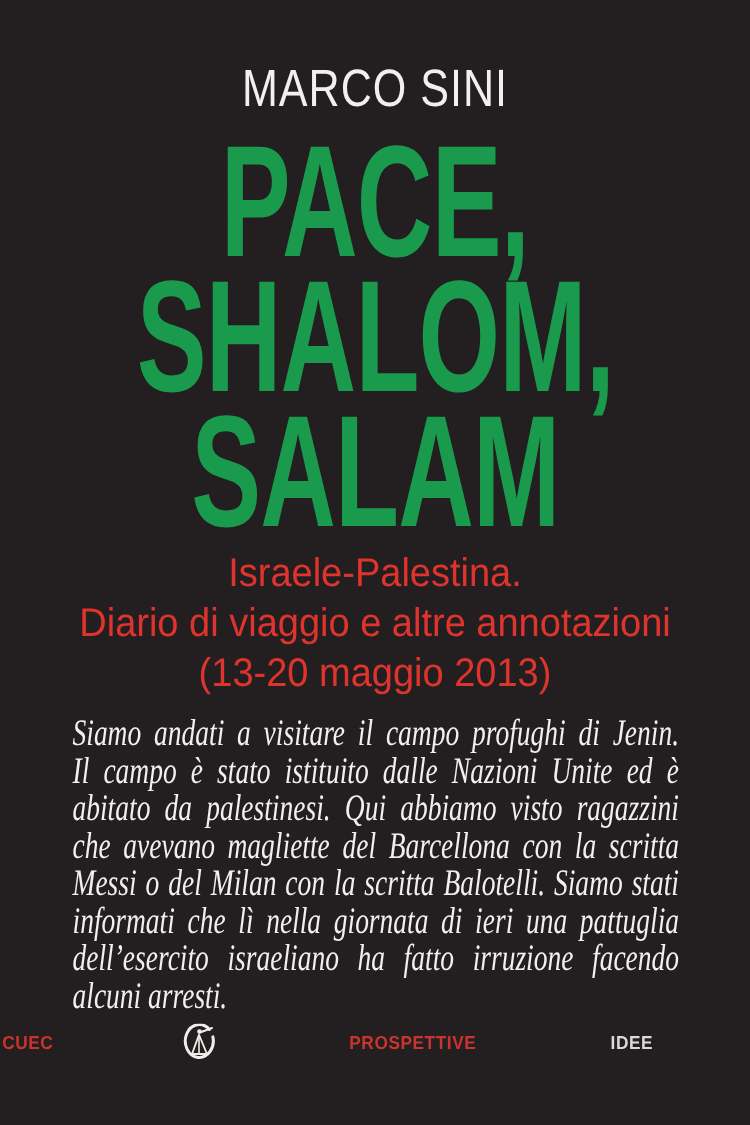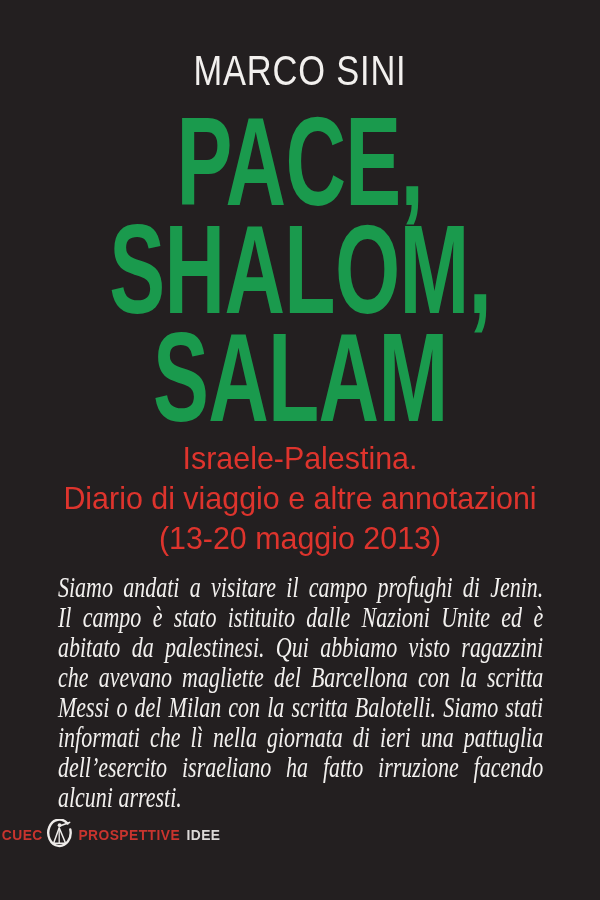--- a/index.html
+++ b/index.html
@@ -41,21 +41,21 @@
     position:absolute; top:572px; left:58px; width:662px;
     color:var(--white);
     font-family:"Liberation Serif", serif; font-style:italic;
     font-size:30px; line-height:30px;
     transform:scaleX(0.733); transform-origin:left top;
   }
   .excerpt .line{white-space:nowrap;}
   .excerpt .jline{display:flex; justify-content:space-between;}
   .publisher{
     position:absolute; top:812px; left:0; width:524px; height:44px;
-    display:flex; align-items:center; justify-content:flex-start; gap:1px;
+    display:flex; align-items:center; justify-content:space-between; gap:1px;
   }
   .publisher .wordmark{
     font-weight:bold; font-size:15px; letter-spacing:0.5px;
     transform:scaleX(0.92); white-space:nowrap;
   }
   .pub-red{color:var(--logo_red);}
   .pub-white{color:var(--logo_white);}
   .emblem{width:27px; height:31px; flex:0 0 auto;}
 </style>
 </head>

